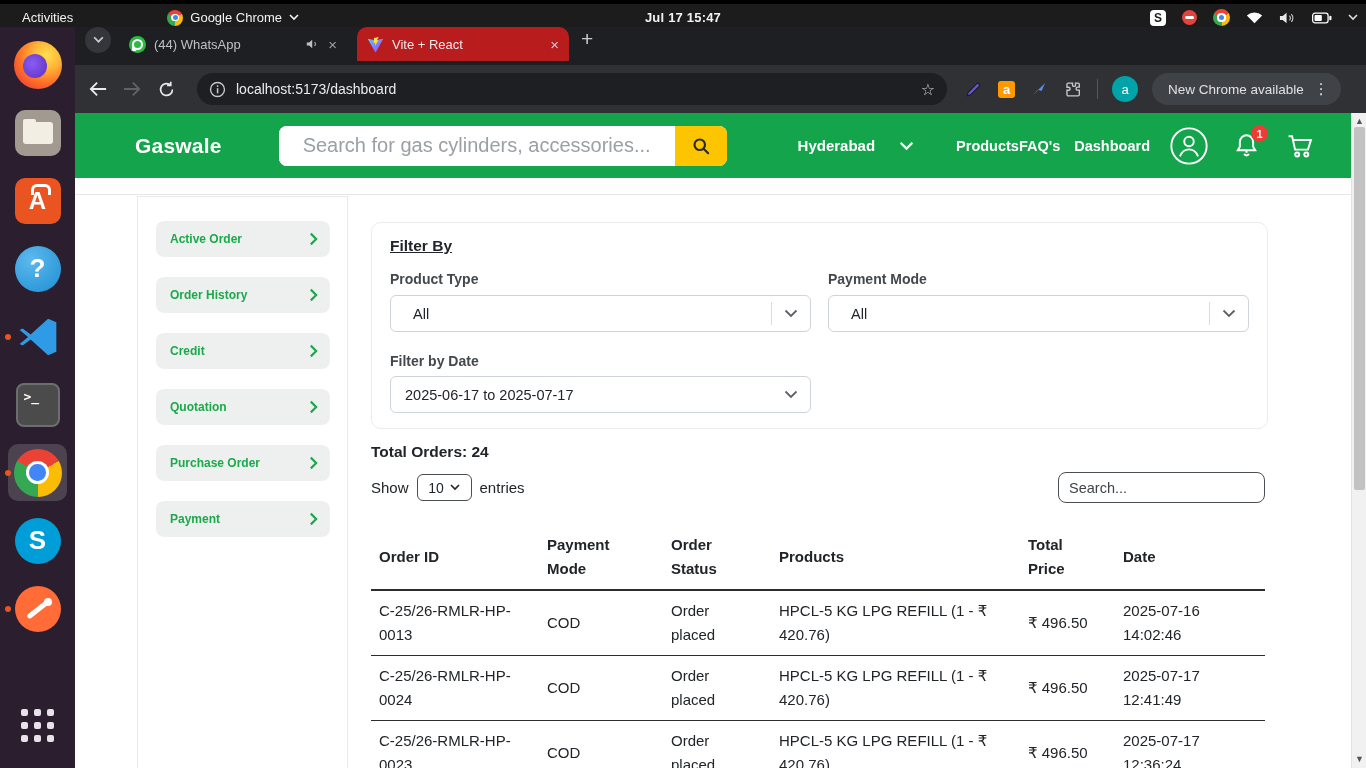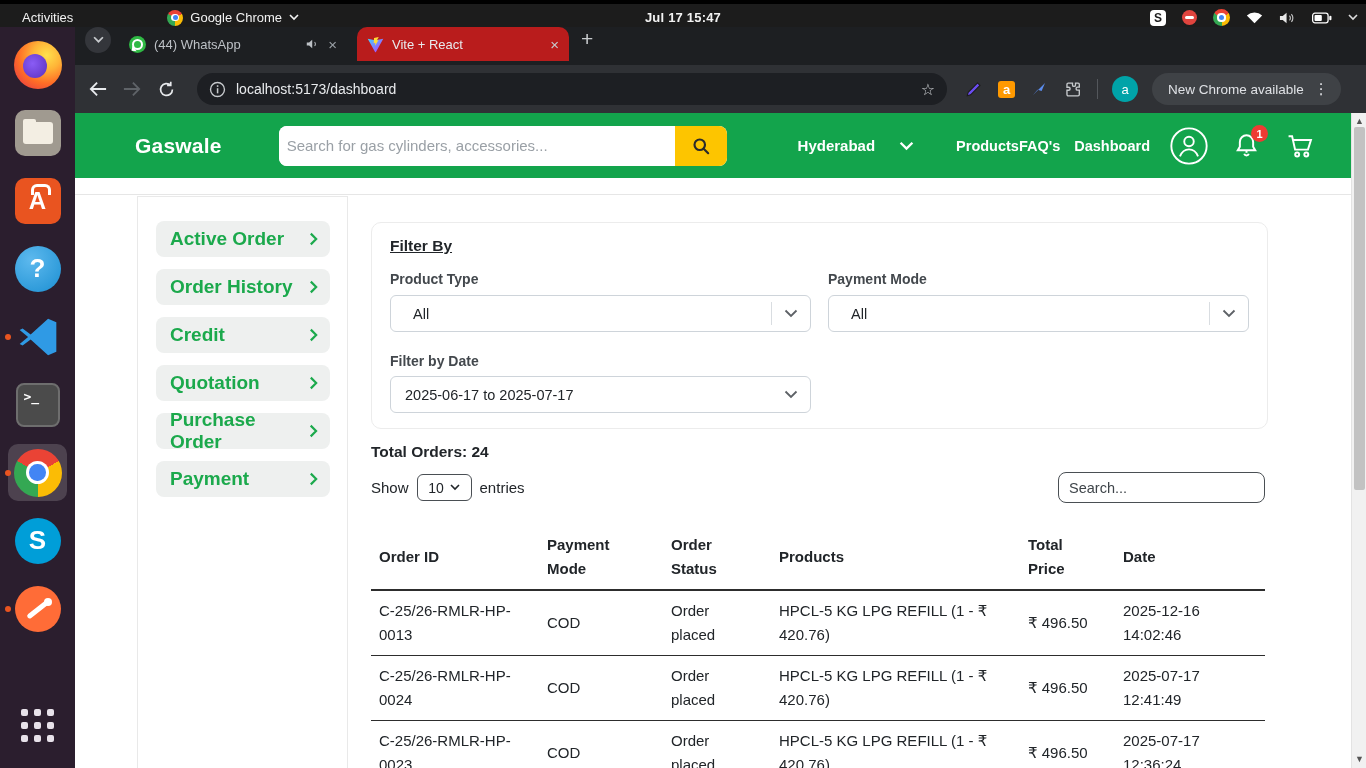--- a/index.html
+++ b/index.html
@@ -93,21 +93,21 @@
   
   .page { position:absolute; left:0; top:86px; width:100%; height:655px; background:#fff; overflow:hidden; }
   .pg-scroll { position:absolute; right:0; top:0; width:15px; height:100%; background:#f1f1f1; border-left:1px solid #e3e3e3; }
   .pg-thumb { position:absolute; left:2px; top:14px; width:11px; height:363px; background:#c2c2c2; border-radius:2px; }
   .scroll-arrow { position:absolute; left:3px; width:9px; height:9px; color:#555; font-size:9px; line-height:9px; }
 
   .site-header { position:absolute; left:0; top:0; width:calc(100% - 15px); height:65px; background:#13a44c;
     display:flex; align-items:center; color:#fff; }
   .brand { margin-left:60px; font-size:21px; font-weight:700; letter-spacing:.2px; }
   .hdr-search { margin-left:57px; width:448px; height:40px; background:#fff; border-radius:8px; display:flex; overflow:hidden; }
-  .hdr-search input { flex:1; border:none; outline:none; padding:0 8px; font-size:15px; color:#ef4444;
+  .hdr-search input { flex:1; border:none; outline:none; padding:0 24px; font-size:20px; color:#ef4444;
     font-family:inherit; }
   .hdr-search input::placeholder { color:#9aa0a6; }
   .hdr-search-btn { width:52px; background:#fdc500; display:flex; align-items:center; justify-content:center; }
   .loc { margin-left:auto; display:flex; align-items:center; gap:24px; font-weight:700; font-size:15px; }
   .hdr-link { font-weight:700; font-size:14.5px; }
   .hdr-link.products { margin-left:42px; }
   .hdr-link.faqs { }
   .hdr-link.dash { margin-left:14px; }
   .hdr-ic { display:flex; align-items:center; justify-content:center; position:relative; }
   .ic-person { margin-left:20px; }
@@ -115,23 +115,23 @@
   .ic-cart { margin-left:28px; margin-right:36px; }
   .badge { position:absolute; top:-7px; right:-9px; min-width:17px; height:17px; background:#ee3b33; border-radius:50%;
     color:#fff; font-size:11px; font-weight:700; display:flex; align-items:center; justify-content:center; }
 
   .content-top-line { position:absolute; left:0; top:81px; width:calc(100% - 15px); height:1px; background:#e6e6e6; }
 
   
   .side-card { position:absolute; left:62px; top:83px; width:211px; height:572px; background:#fff;
     border:1px solid #e9e9e9; border-bottom:none; }
   .side-list { padding:24px 18px; }
-  .side-item { width:174px; height:36px; background:#eef0ef; border-radius:8px; margin-bottom:12px;
+  .side-item { width:174px; height:36px; background:#eef0ef; border-radius:8px; margin-bottom:20px;
     display:flex; align-items:center; justify-content:space-between; padding:0 12px 0 14px;
-    color:#1ba94c; font-weight:700; font-size:19px; }
+    color:#1ba94c; font-weight:700; font-size:12px; }
   .side-item.active { background:#0a730b; color:#fff; }
 
   
   .filter-card { position:absolute; left:296px; top:109px; width:897px; height:207px; background:#fff;
     border:1px solid #ececec; border-radius:10px; }
   .f-title { position:absolute; left:18px; top:14px; font-size:15.5px; font-weight:700; color:#212529;text-decoration:underline; }
   .f-label { position:absolute; font-size:14px; font-weight:700; color:#43484d; }
   .f-select { position:absolute; width:421px; height:37px; border:1px solid #ced4da; border-radius:6px;
     display:flex; align-items:center; font-size:14.5px; color:#212529; background:#fff; }
   .f-select .val { margin-left:22px; flex:1; }
@@ -481,21 +481,21 @@
             <th><span>Date</span></th>
           </tr>
         </thead>
         <tbody>
           <tr>
             <td><span class="w145">C-25/26-RMLR-HP-0013</span></td>
             <td><span>COD</span></td>
             <td><span class="w62">Order placed</span></td>
             <td><span class="w235">HPCL-5 KG LPG REFILL (1 - ₹ 420.76)</span></td>
             <td><span>₹ 496.50</span></td>
-            <td><span class="w95">2025-12-16 14:02:46</span></td>
+            <td><span class="w95">2025-07-16 14:02:46</span></td>
           </tr>
           <tr>
             <td><span class="w145">C-25/26-RMLR-HP-0024</span></td>
             <td><span>COD</span></td>
             <td><span class="w62">Order placed</span></td>
             <td><span class="w235">HPCL-5 KG LPG REFILL (1 - ₹ 420.76)</span></td>
             <td><span>₹ 496.50</span></td>
             <td><span class="w95">2025-07-17 12:41:49</span></td>
           </tr>
           <tr>

